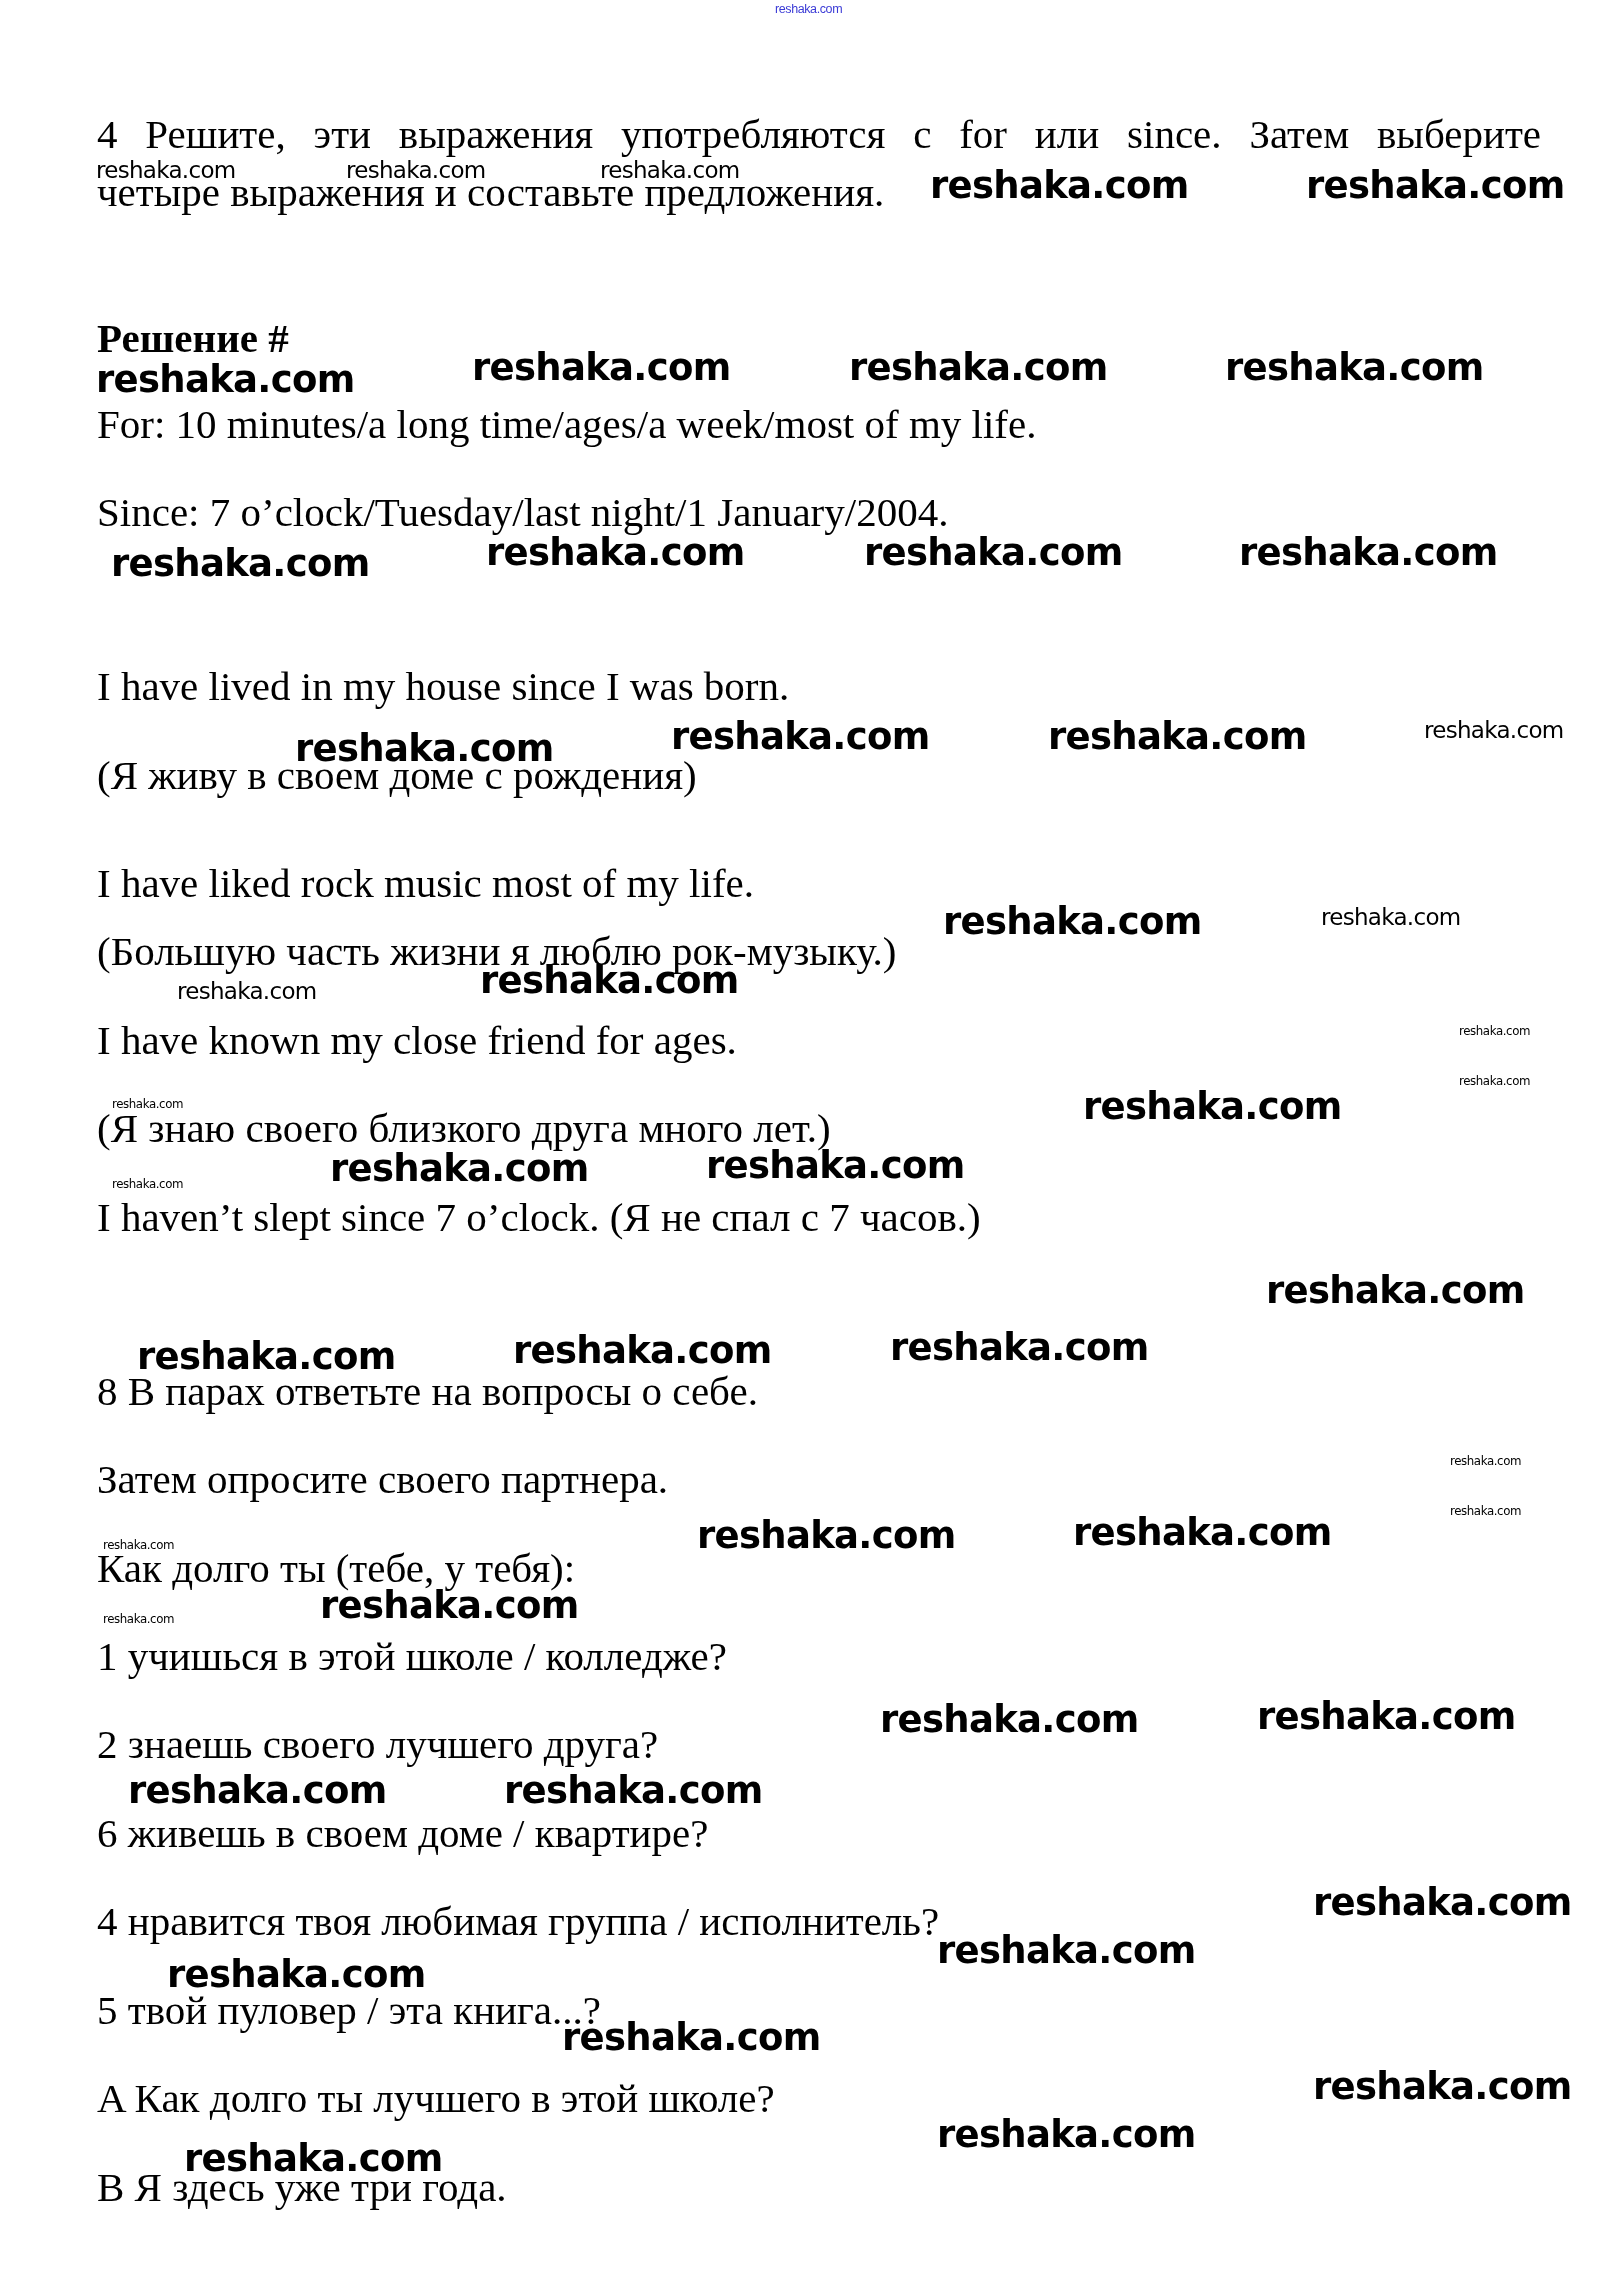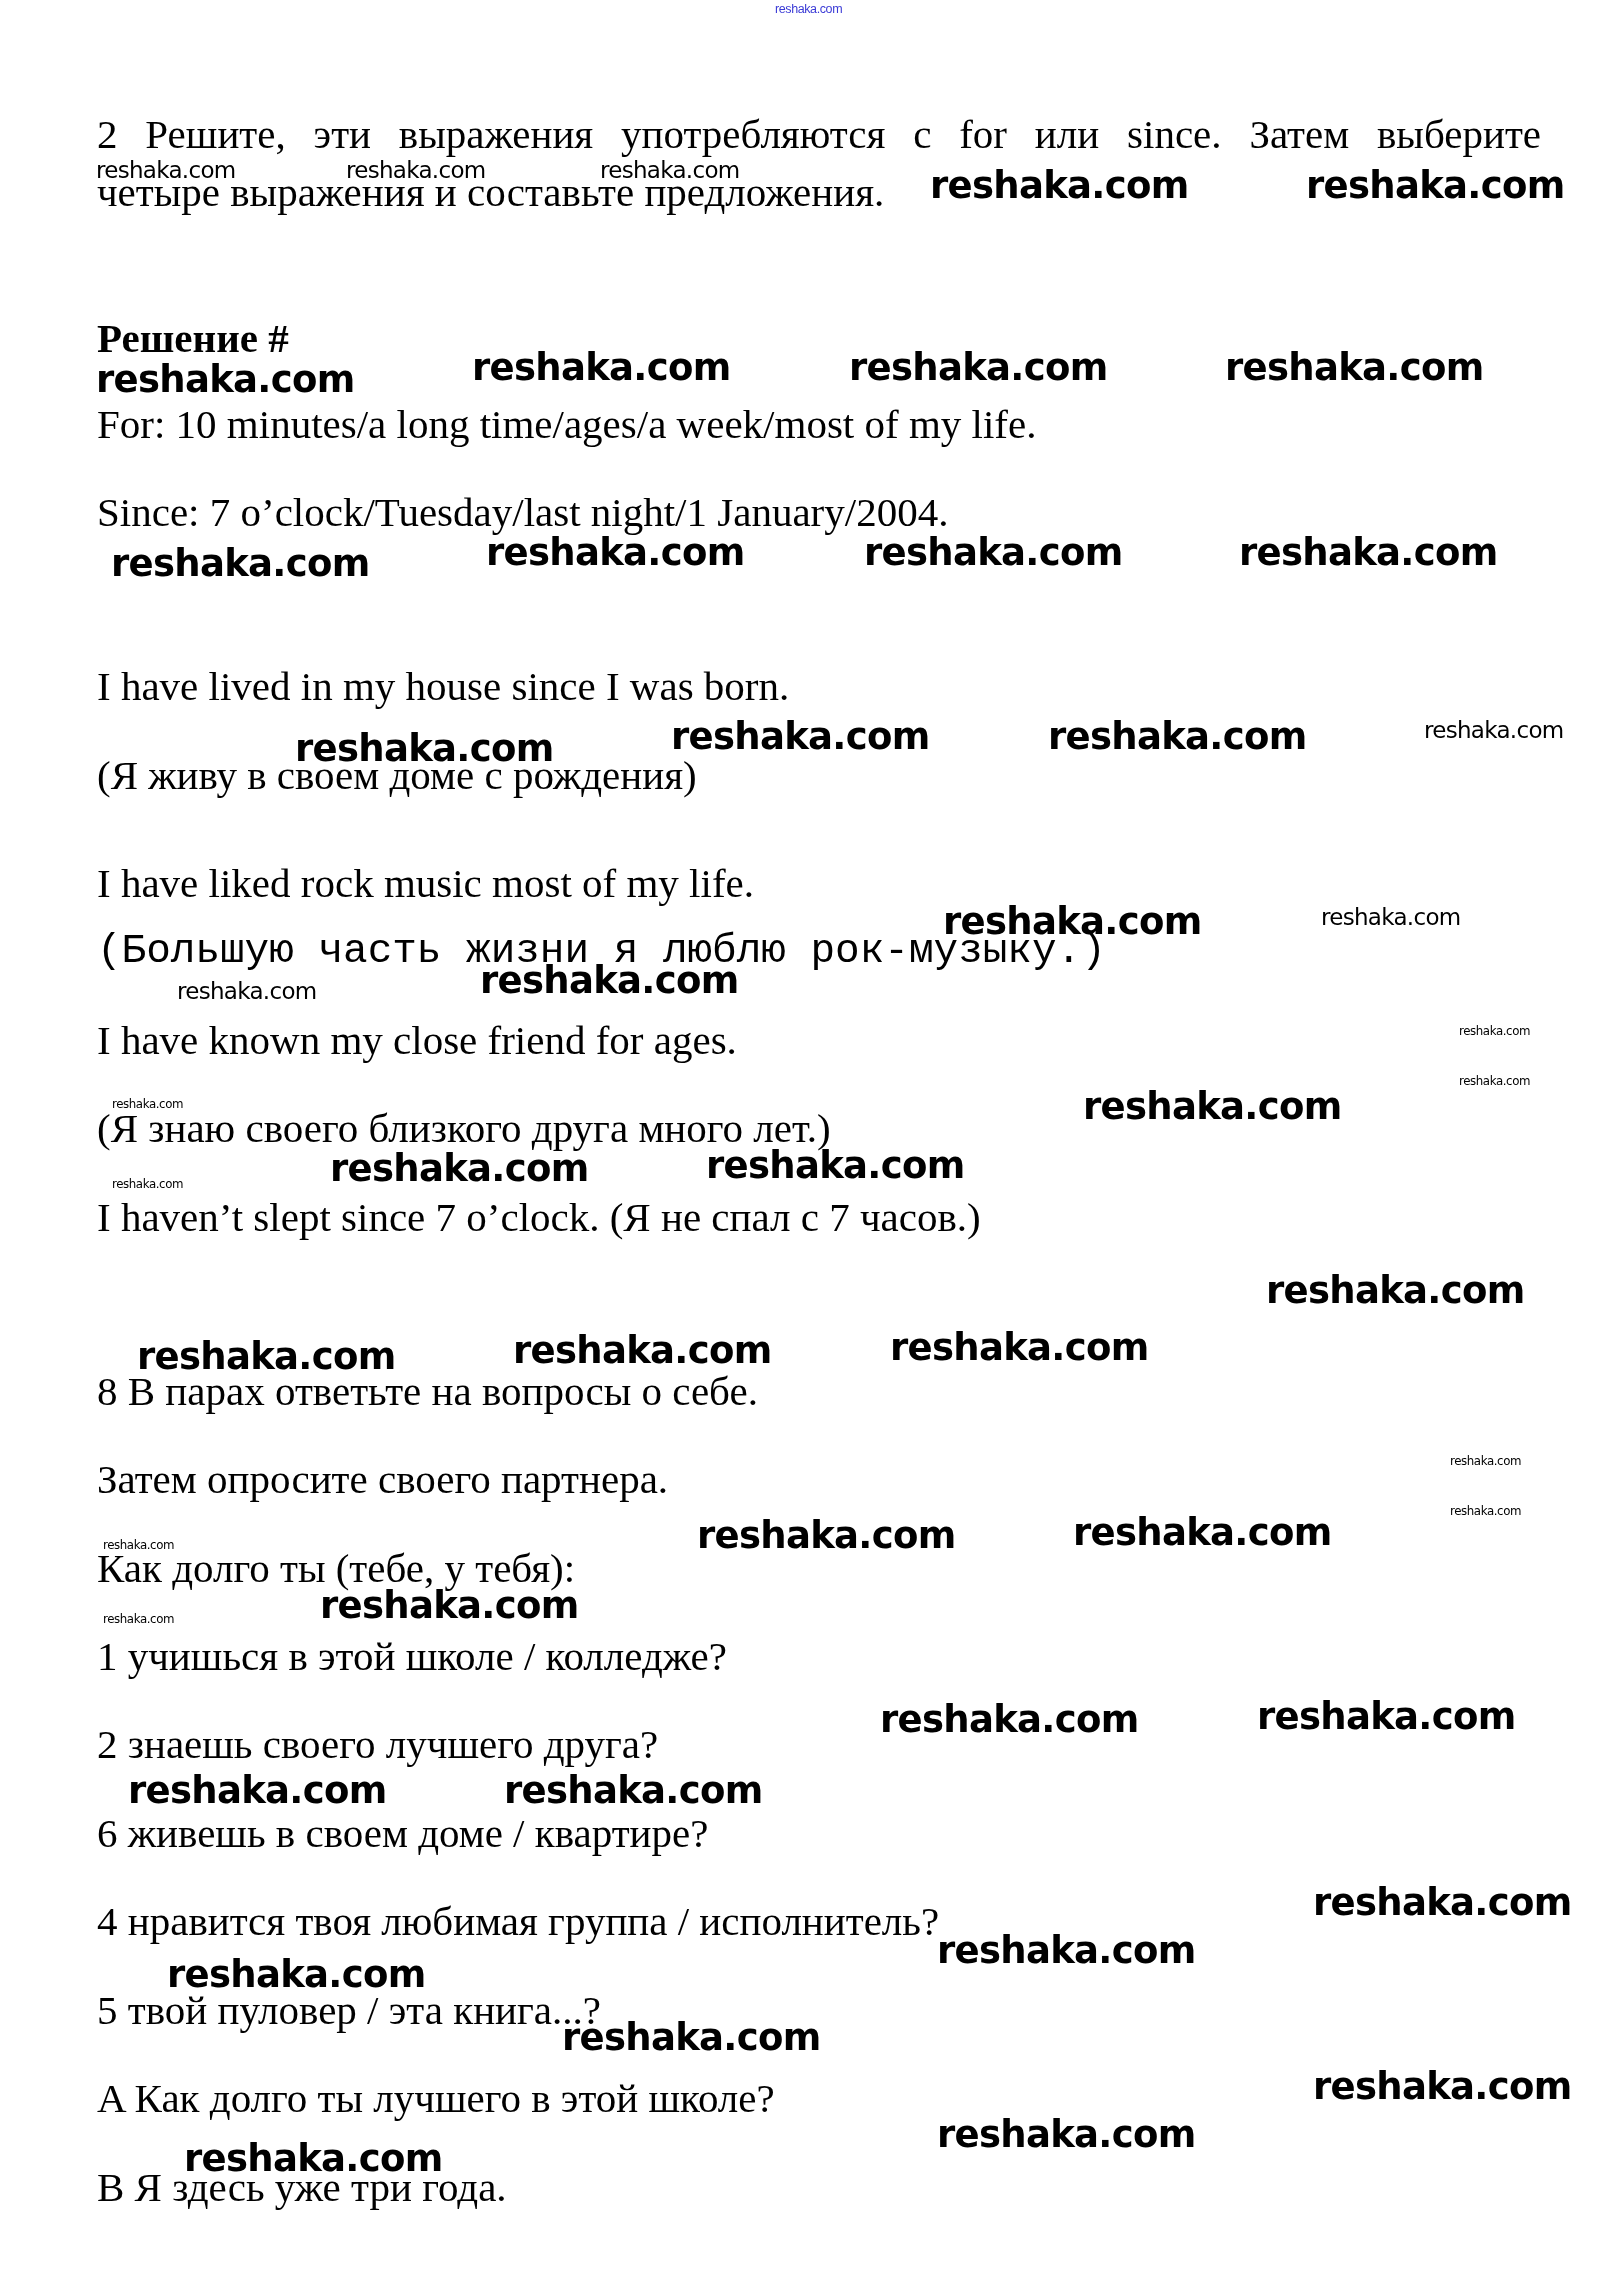--- a/index.html
+++ b/index.html
@@ -23,29 +23,29 @@
   }
   .wm.lg { font-size: 37px; }
   .wm.md { font-size: 23px; font-weight: 500; }
   .wm.sm { font-size: 11.8px; font-weight: 400; letter-spacing: -0.4px; }
 </style>
 </head>
 <body>
 
 <a class="top-link">reshaka.com</a>
 
-<div class="line justify" style="top:114px;">2 Решите, эти выражения употребляются с for или since. Затем выберите</div>
+<div class="line justify" style="top:114px;">4 Решите, эти выражения употребляются с for или since. Затем выберите</div>
 <div class="line" style="top:172px;text-align:center;">четыре выражения и составьте предложения.</div>
 <div class="line bold" style="top:318px;">Решение #</div>
 <div class="line" style="top:404px;">For: 10 minutes/a long time/ages/a week/most of my life.</div>
 <div class="line" style="top:492px;">Since: 7 o’clock/Tuesday/last night/1 January/2004.</div>
 <div class="line" style="top:666px;">I have lived in my house since I was born.</div>
 <div class="line" style="top:755px;">(Я живу в своем доме с рождения)</div>
 <div class="line" style="top:863px;">I have liked rock music most of my life.</div>
-<div class="line" style="top:931px;font-family:Liberation Mono, monospace;">(Большую часть жизни я люблю рок-музыку.)</div>
+<div class="line" style="top:931px;">(Большую часть жизни я люблю рок-музыку.)</div>
 <div class="line" style="top:1020px;">I have known my close friend for ages.</div>
 <div class="line" style="top:1108px;">(Я знаю своего близкого друга много лет.)</div>
 <div class="line" style="top:1197px;">I haven’t slept since 7 o’clock. (Я не спал с 7 часов.)</div>
 
 <div class="line" style="top:1371px;">8 В парах ответьте на вопросы о себе.</div>
 <div class="line" style="top:1459px;">Затем опросите своего партнера.</div>
 <div class="line" style="top:1548px;">Как долго ты (тебе, у тебя):</div>
 <div class="line" style="top:1636px;">1 учишься в этой школе / колледже?</div>
 <div class="line" style="top:1724px;text-align:right;">2 знаешь своего лучшего друга?</div>
 <div class="line" style="top:1813px;">6 живешь в своем доме / квартире?</div>

